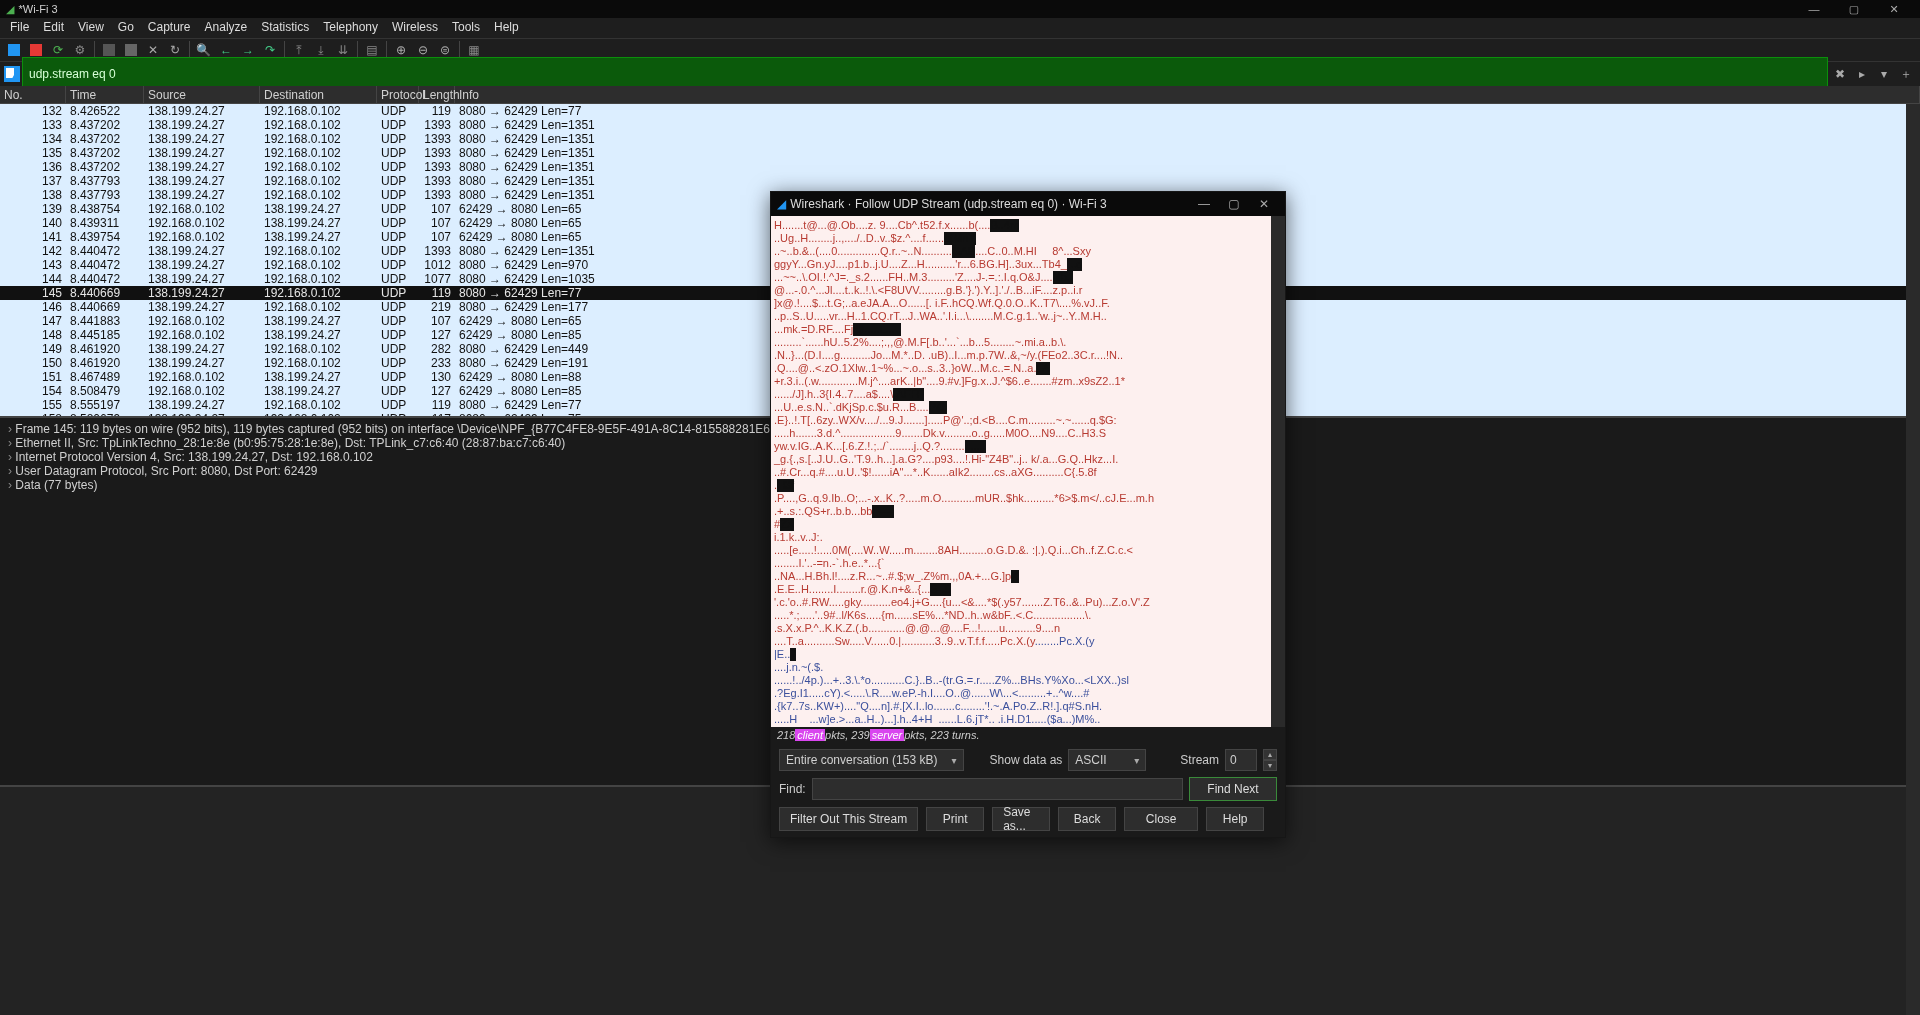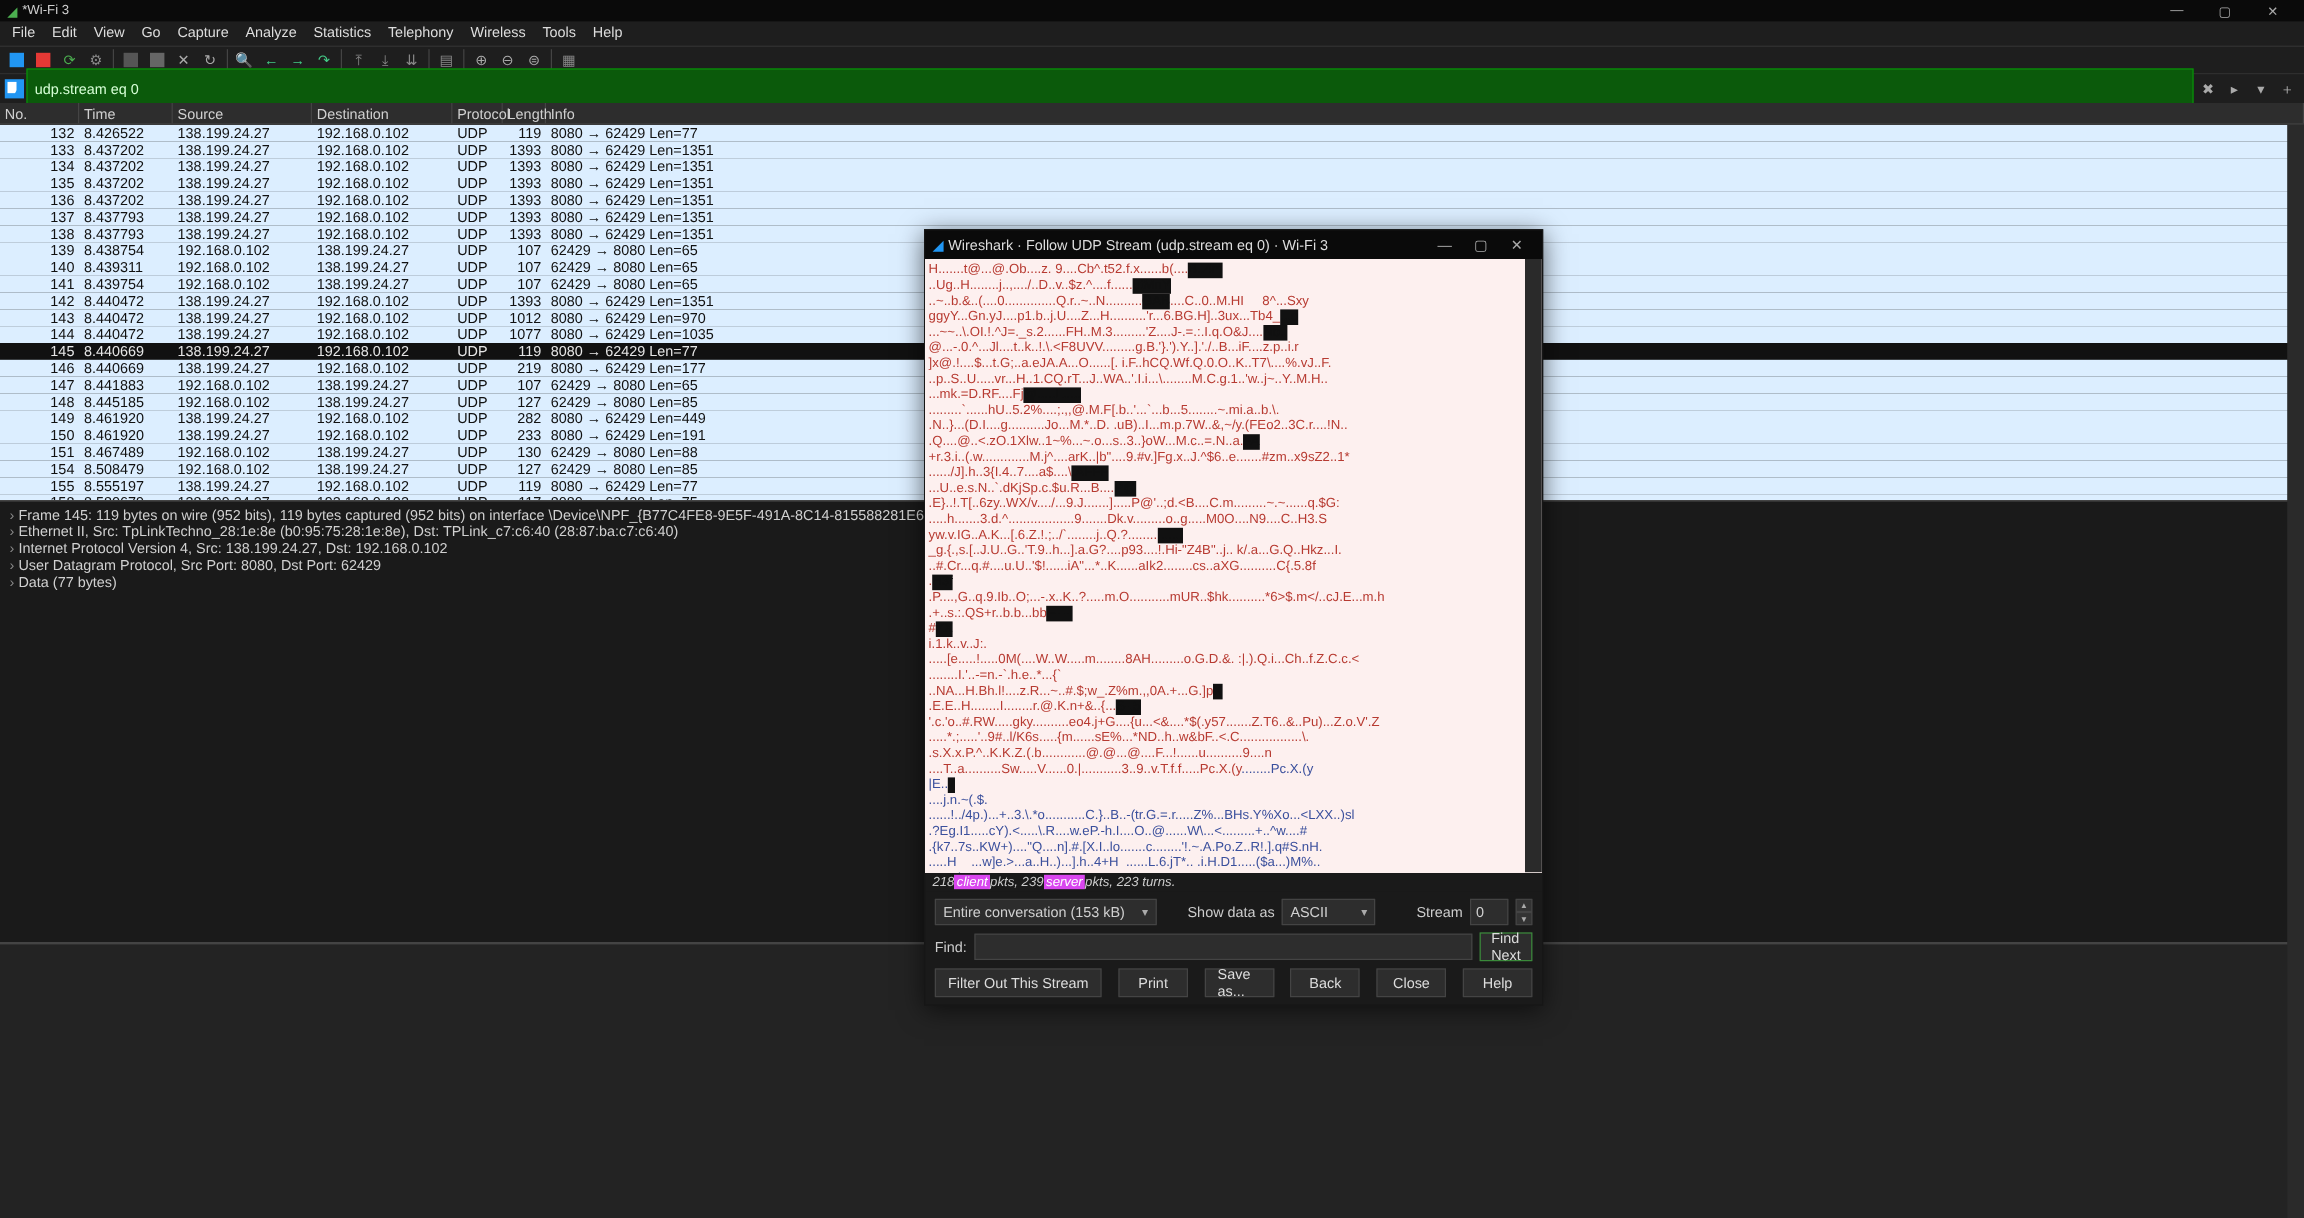--- a/index.html
+++ b/index.html
@@ -75,21 +75,21 @@
 .dlg-row{display:flex; align-items:center; gap:6px;}
 .dlg-row label{color:#ccc; font-size:12px;}
 .combo { flex:0 0 auto; height:22px; background:#2d2d2d; border:1px solid #444; color:#d0d0d0; padding:0 22px 0 6px; font-size:12px; position:relative; display:flex; align-items:center; cursor:pointer;}
 .combo::after{content:"▾"; position:absolute; right:6px; color:#aaa; font-size:10px;}
 .txt-input { height:22px; background:#2d2d2d; border:1px solid #444; color:#d0d0d0; padding:0 6px; font-size:12px; flex:1;}
 .spin { width:32px; height:22px; background:#2d2d2d; border:1px solid #444; color:#d0d0d0; padding:0 4px; font-size:12px; text-align:left;}
 .spin-btn{width:14px; display:flex; flex-direction:column; height:22px;}
 .spin-btn span{flex:1; background:#333; border:1px solid #444; color:#aaa; font-size:8px; display:flex; align-items:center; justify-content:center; cursor:pointer;}
 .dbtn{ height:24px; padding:0 10px; background:#2d2d2d; border:1px solid #444; color:#ddd; font-size:12px; cursor:pointer; display:flex; align-items:center; justify-content:center;}
 .dbtn.primary{ border:1px solid #3a8a3a; }
-.button-row{display:flex; gap:8px; justify-content:space-between;}
+.button-row{display:flex; gap:8px; justify-content:flex-start;}
 </style>
 </head>
 <body>
 
 <div class="main-window">
   <div class="titlebar">
     <span class="spark">◢</span>
     <span class="title">*Wi-Fi 3</span>
     <div class="wcontrols">
       <span>—</span>
@@ -461,27 +461,27 @@
           <label>Stream</label>
           <input class="spin" value="0" style="">
           <div class="spin-btn">
             <span>▴</span>
             <span>▾</span>
           </div>
         </div>
         <div class="dlg-row">
           <label>Find:</label>
           <input class="txt-input" style="">
-          <div class="dbtn primary" style="width:44px">Find Next</div>
+          <div class="dbtn primary" style="width:88px">Find Next</div>
         </div>
         <div class="button-row">
           <div class="dbtn">Filter Out This Stream</div>
           <div class="dbtn" style="width:58px">Print</div>
           <div class="dbtn" style="width:58px">Save as...</div>
           <div class="dbtn" style="width:58px">Back</div>
-          <div class="dbtn" style="width:58px">Close</div>
+          <div class="dbtn" style="width:74px">Close</div>
           <div class="dbtn" style="width:58px">Help</div>
         </div>
       </div>
     </div>
 
   </div>
 </div>
 
 </body></html>

